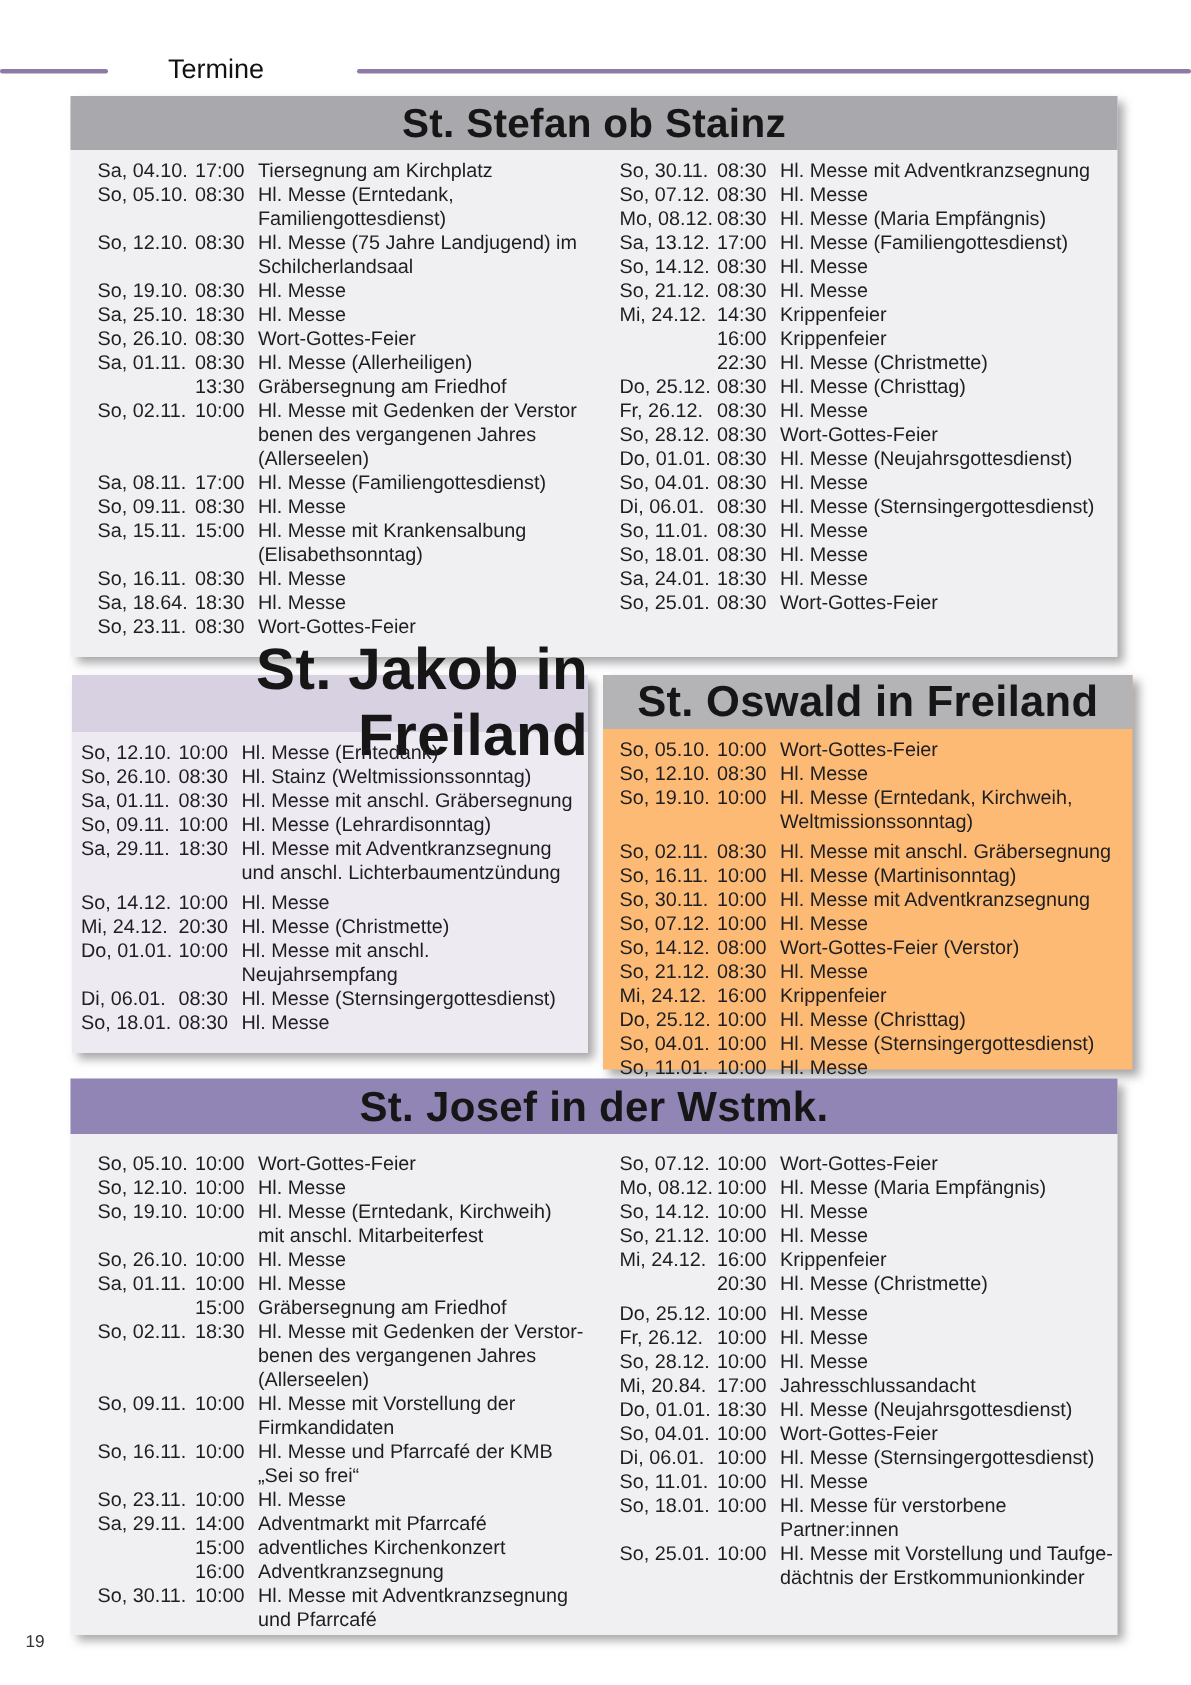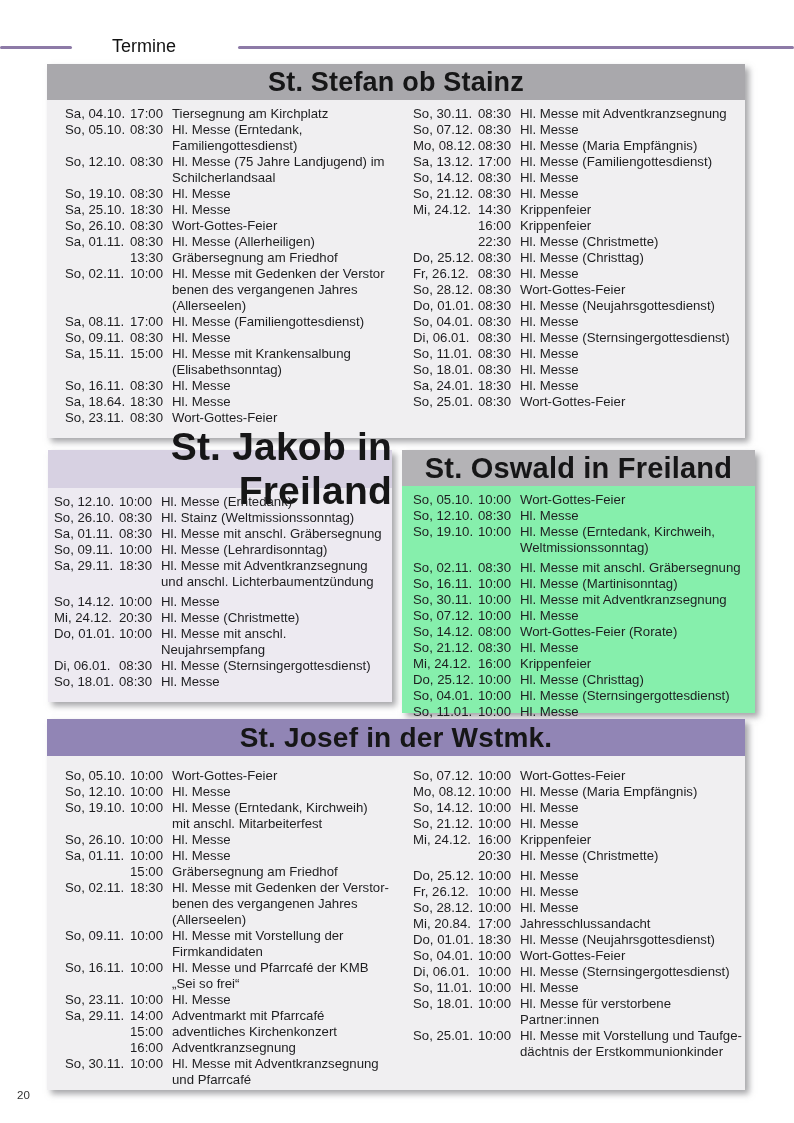--- a/index.html
+++ b/index.html
@@ -26,21 +26,21 @@
   .cols-2 .col:first-child { padding-left:18px; }
   .cols-2 .col:last-child  { padding-left:17px; }
 
   .stefan { left:47px; top:64px;  width:698px; height:374px; background:#f0eff1; }
   .stefan .box-title { height:36px; font-size:27px; background:#a9a8ac; }
 
   .jakob  { left:48px; top:450px; width:344px; height:252px; background:#edeaf1; }
   .jakob .box-title { height:38px; font-size:39px; background:#d7d1e2; }
   .jakob .col { width:100%; padding-left:6px; }
 
-  .oswald { left:402px; top:450px; width:353px; height:263px; background:#86efac; }
+  .oswald { left:402px; top:450px; width:353px; height:263px; background:#fdba74; }
   .oswald .box-title { height:36px; font-size:29px; background:#b4b3b6; }
   .oswald .col { width:100%; padding-left:11px; }
 
   .josef  { left:47px; top:719px; width:698px; height:371px; background:#f0eff1; }
   .josef .box-title { height:37px; font-size:28px; background:#9185b5; }
   .josef .col { padding-top:12px; }
 
   
   .entry { display:flex; font-size:13.2px; line-height:16px; color:#1e1e20; }
   .entry.gap { margin-top:4px; }
@@ -444,21 +444,21 @@
             <span class="date">So, 07.12.</span>
             <span class="time">10:00</span>
             <span class="desc">
               <div>Hl. Messe</div>
             </span>
           </div>
           <div class="entry">
             <span class="date">So, 14.12.</span>
             <span class="time">08:00</span>
             <span class="desc">
-              <div>Wort-Gottes-Feier (Rorate)</div>
+              <div>Wort-Gottes-Feier (Verstor)</div>
             </span>
           </div>
           <div class="entry">
             <span class="date">So, 21.12.</span>
             <span class="time">08:30</span>
             <span class="desc">
               <div>Hl. Messe</div>
             </span>
           </div>
           <div class="entry">
@@ -714,15 +714,15 @@
             <span class="time">10:00</span>
             <span class="desc">
               <div>Hl. Messe mit Vorstellung und Taufge-</div>
               <div>dächtnis der Erstkommunionkinder</div>
             </span>
           </div>
         </div>
     </div>
   </section>
 
-  <div class="page-number">20</div>
+  <div class="page-number">19</div>
 
 </div>
 
 </body></html>

